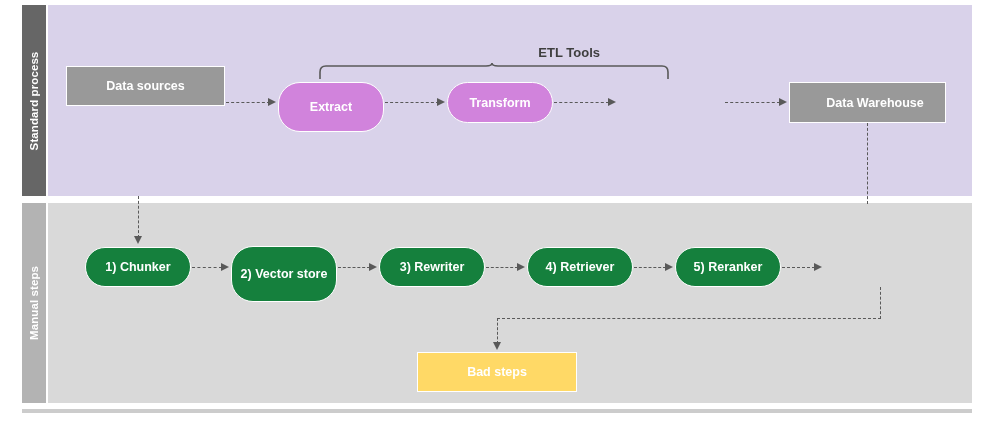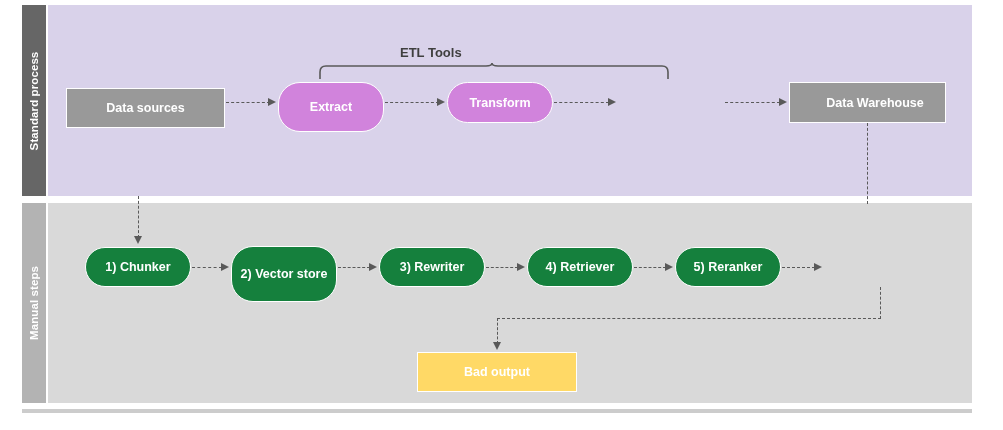--- a/index.html
+++ b/index.html
@@ -118,21 +118,21 @@
     border-left: 4.5px solid transparent;
     border-right: 4.5px solid transparent;
     border-top: 8px solid #595959;
   }
 
   
   #etl-label {
     position: absolute;
     left: 400px; top: 45px;
     width: 200px;
-    text-align: left;
+    text-align: right;
     font-size: 13px;
     font-weight: bold;
     color: #3F3F3F;
   }
   #etl-brace {
     position: absolute;
     left: 318px; top: 63px;
     width: 352px; height: 16px;
   }
 </style>
@@ -144,21 +144,21 @@
   <div class="lane-body" id="lane-top-body"></div>
   <div class="lane-header" id="lane-top-header">
     <span>Standard process</span>
   </div>
 
   <div id="etl-label">ETL Tools</div>
   <svg id="etl-brace" viewBox="0 0 352 16" preserveAspectRatio="none">
     <path d="M2,16 L2,9 Q2,3 8,3 L168,3 Q174,3 174,0 Q174,3 180,3 L344,3 Q350,3 350,9 L350,16" fill="none" stroke="#595959" stroke-width="1.6" stroke-linecap="round"></path>
   </svg>
 
-  <div class="node rect gray-box" style="left:66px; top:88px; width:159px; height:40px;">
+  <div class="node rect gray-box" style="left:66px; top:66px; width:159px; height:40px;">
     <span>Data sources</span>
   </div>
 
   <div class="node pill magenta" style="left:278px; top:82px; width:106px; height:50px;">
     <span>Extract</span>
   </div>
 
   <div class="node pill magenta" style="left:447px; top:82px; width:106px; height:41px;">
     <span>Transform</span>
   </div>
@@ -225,18 +225,18 @@
 
   <div class="hline" style="left:782px; top:267px; width:33px;"></div>
   <div class="arrow-r" style="left:814px; top:263px;"></div>
 
   <div class="vline" style="left:880px; top:287px; height:32px;"></div>
   <div class="hline" style="left:497px; top:318px; width:384px;"></div>
   <div class="vline" style="left:497px; top:318px; height:26px;"></div>
   <div class="arrow-d" style="left:493px; top:342px;"></div>
 
   <div class="node rect yellow" style="left:417px; top:352px; width:160px; height:40px;">
-    <span>Bad output</span>
+    <span>Bad steps</span>
   </div>
 
   <div id="bottom-rule"></div>
 
 </div>
 
 </body></html>

